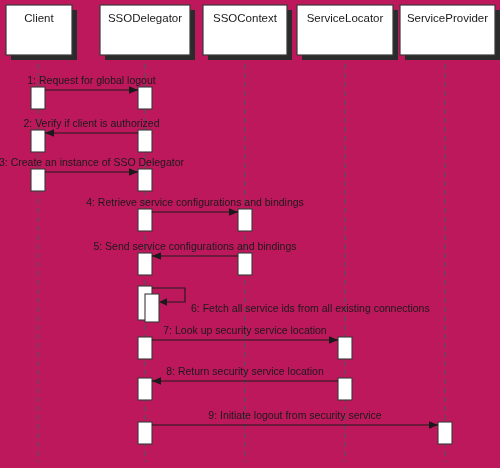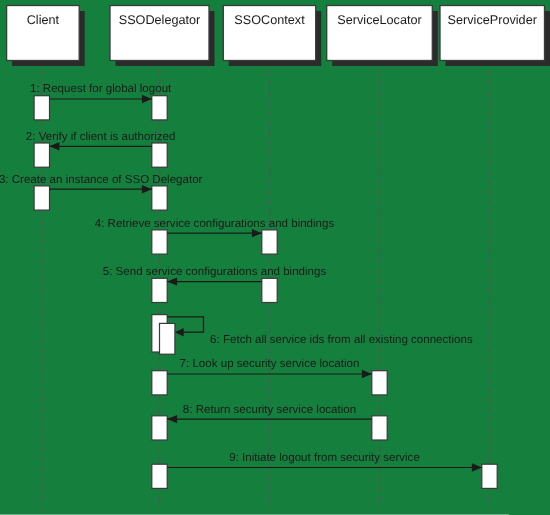--- a/index.html
+++ b/index.html
@@ -4,21 +4,21 @@
 <style>
   html, body {
     margin: 0;
     padding: 0;
     background: #ffffff;
   }
   #diagram-root {
     position: relative;
     width: 500px;
     height: 468px;
-    background: #15803d;
+    background: #be185d;
     overflow: hidden;
     font-family: "Liberation Sans", sans-serif;
   }
   .svg-layer {
     position: absolute;
     left: 0;
     top: 0;
     width: 500px;
     height: 468px;
   }

